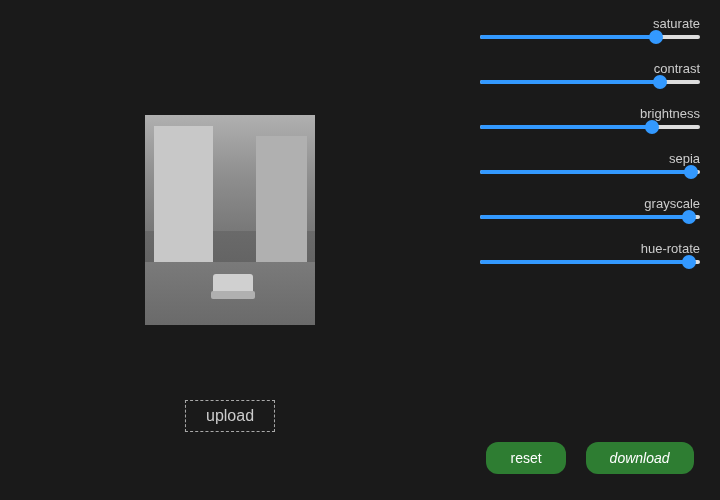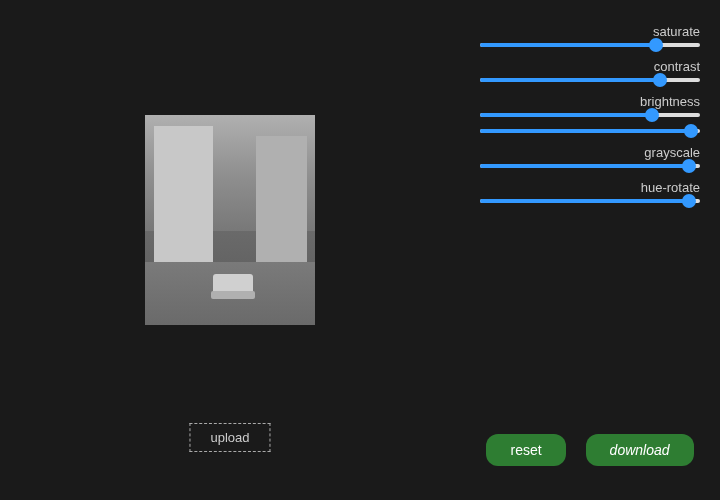--- a/index.html
+++ b/index.html
@@ -104,41 +104,41 @@
       bottom: -5px;
       left: -2px;
       width: 44px;
       height: 8px;
       background: #b0b0b0;
       border-radius: 2px;
     }
 
     .upload-btn {
       position: absolute;
-      bottom: 48px;
+      bottom: 68px;
       left: 50%;
       transform: translateX(-50%);
       border: 1px dashed #aaa;
       padding: 6px 20px;
       color: #ccc;
-      font-size: 13px;
+      font-size: 16px;
       cursor: pointer;
       background: transparent;
       white-space: nowrap;
     }
 
     
     .right-panel {
       width: 260px;
       height: 500px;
       background: #1a1a1a;
-      padding: 24px 20px;
+      padding: 16px 20px;
       display: flex;
       flex-direction: column;
-      gap: 12px;
+      gap: 22px;
     }
 
     .slider-row {
       display: flex;
       flex-direction: column;
       gap: 4px;
     }
 
     .slider-label {
       text-align: right;
@@ -233,20 +233,21 @@
       </div>
     </div>
     <div class="slider-row">
       <div class="slider-label">brightness</div>
       <div class="slider-track">
         <div class="slider-fill" style="width: 78%;"></div>
         <div class="slider-thumb" style="left: 78%;"></div>
       </div>
     </div>
     <div class="slider-row">
+      <div class="slider-label">sepia</div>
       <div class="slider-track">
         <div class="slider-fill" style="width: 96%;"></div>
         <div class="slider-thumb" style="left: 96%;"></div>
       </div>
     </div>
     <div class="slider-row">
       <div class="slider-label">grayscale</div>
       <div class="slider-track">
         <div class="slider-fill" style="width: 95%;"></div>
         <div class="slider-thumb" style="left: 95%;"></div>

